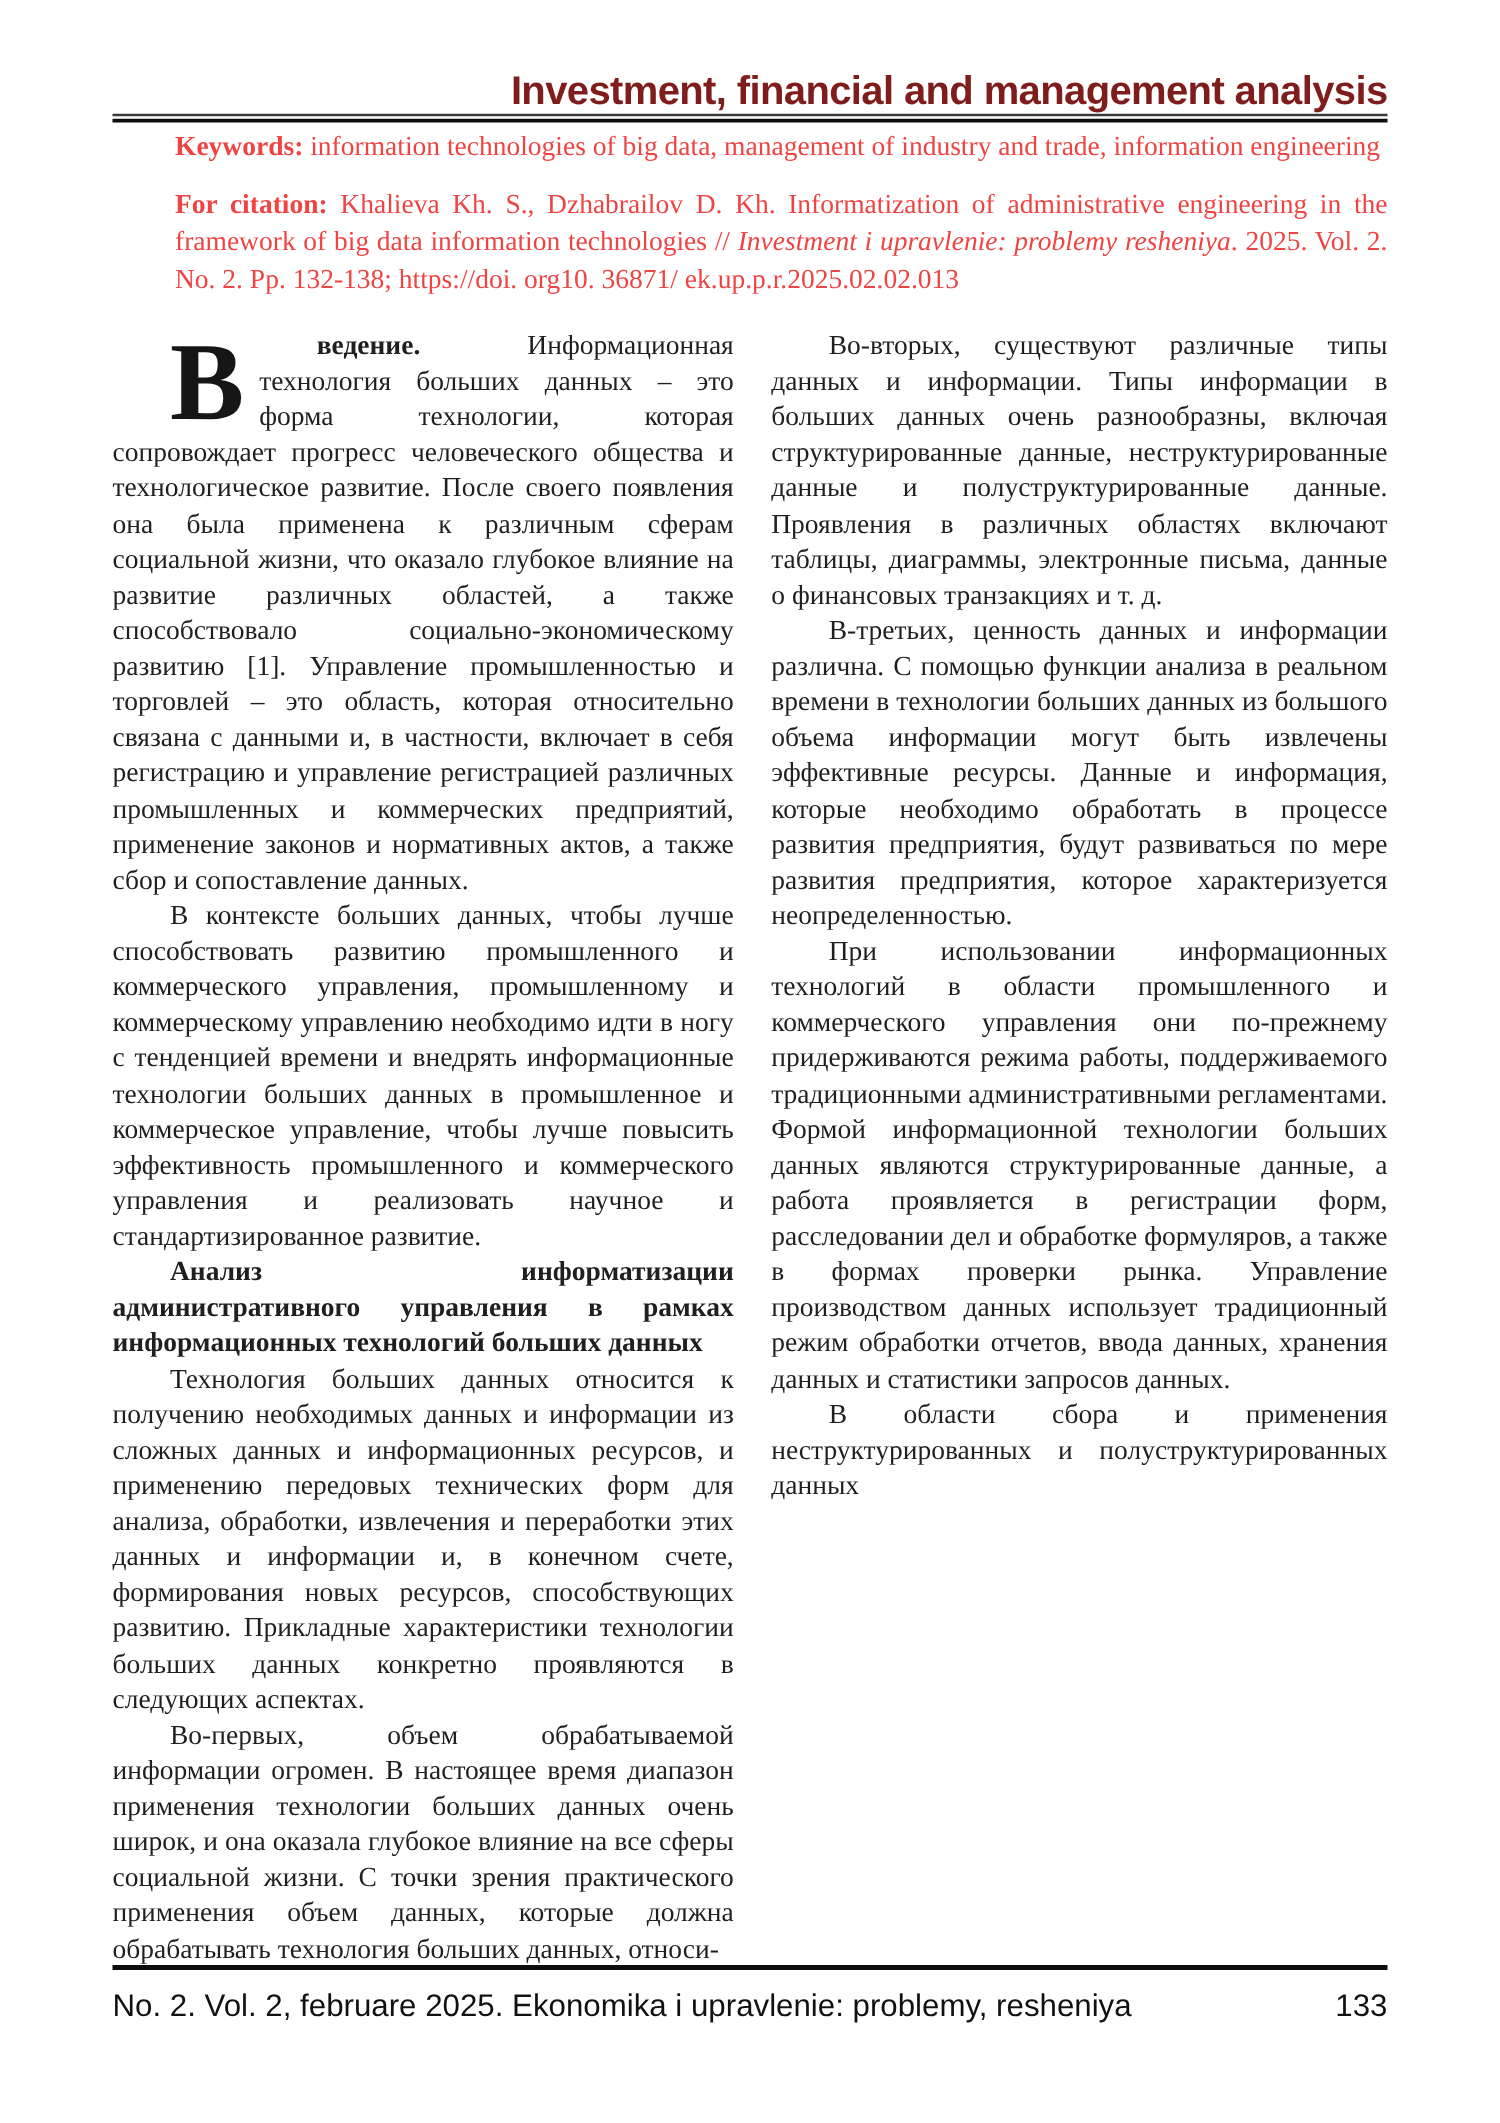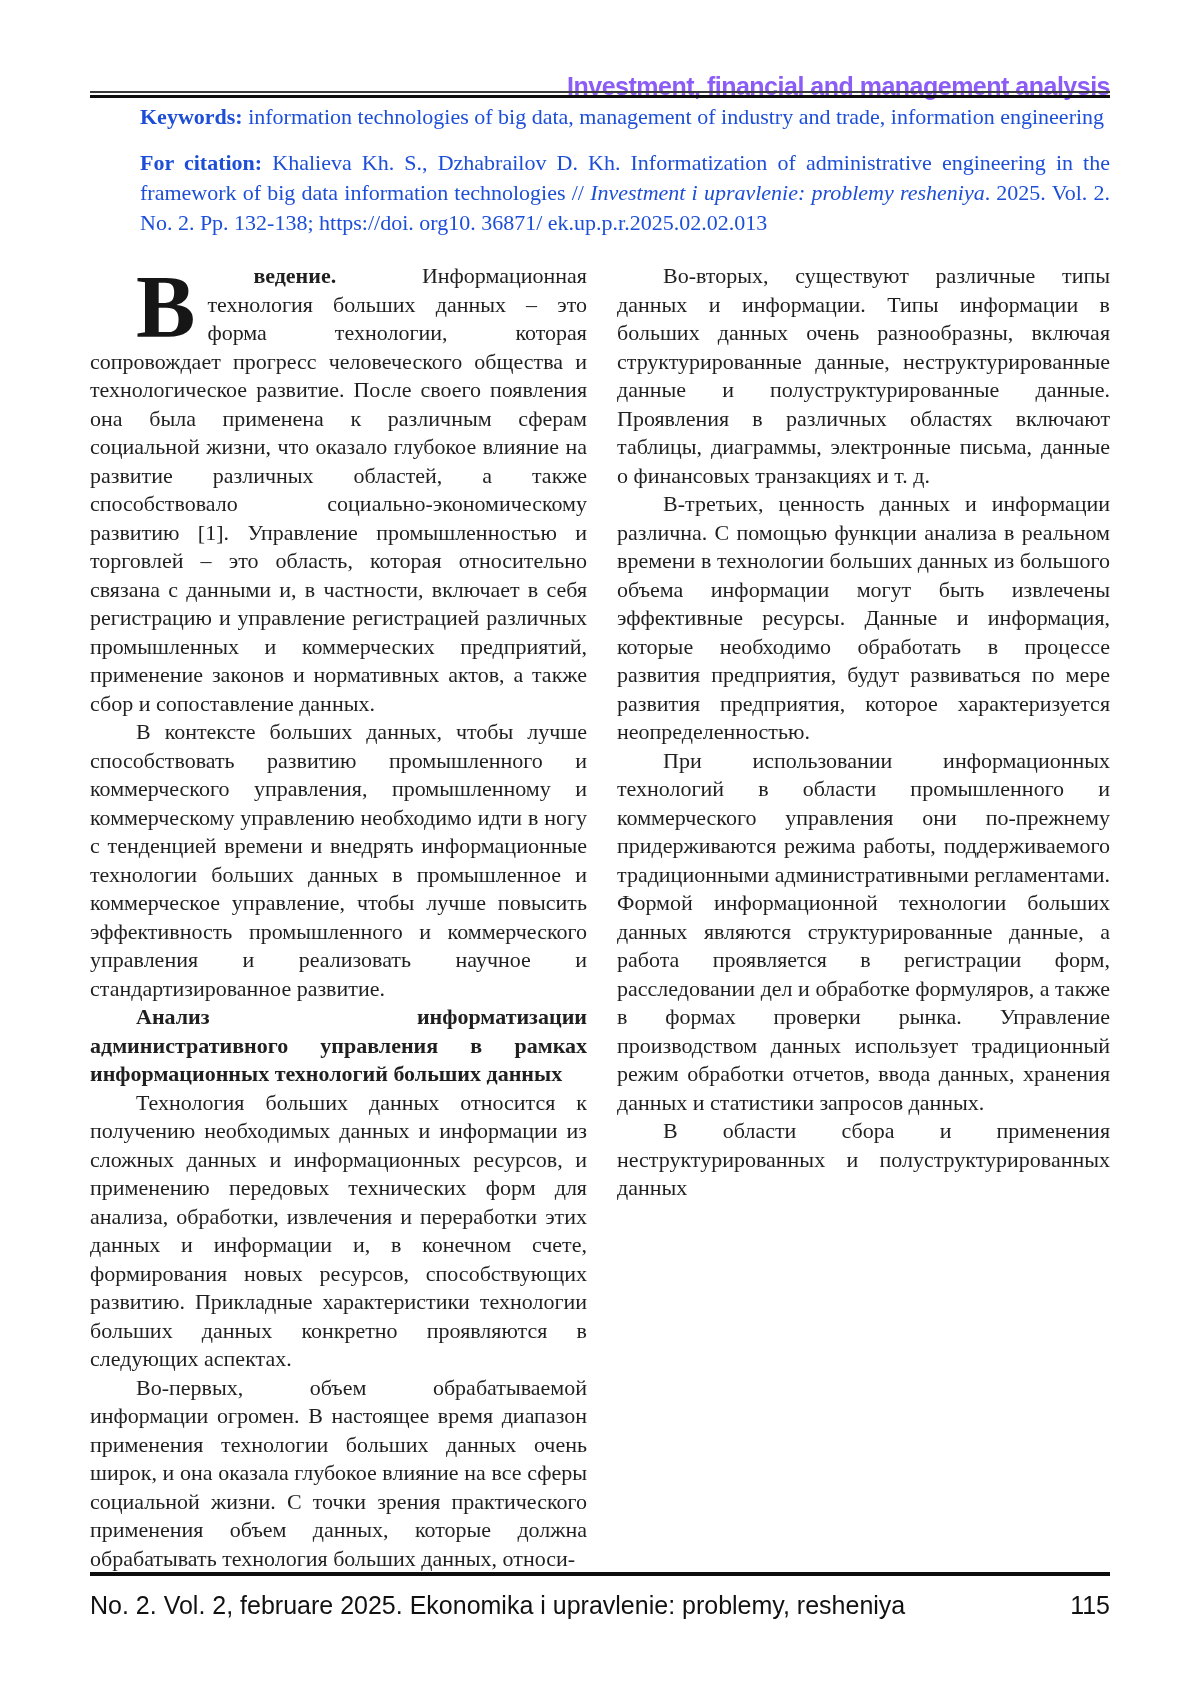--- a/index.html
+++ b/index.html
@@ -5,45 +5,45 @@
   html, body { margin: 0; padding: 0; background: #ffffff; }
   .page {
     position: relative;
     width: 1200px;
     height: 1698px;
     background: #ffffff;
     overflow: hidden;
   }
   .running-head {
     position: absolute;
-    top: 72px;
+    top: 54px;
     right: 90px;
     font-family: "Liberation Sans", sans-serif;
     font-weight: 700;
-    font-size: 25px;
+    font-size: 32px;
     letter-spacing: -0.5px;
-    color: #8b5cf6;
+    color: #7f1d1d;
     white-space: nowrap;
   }
   .head-rule {
     position: absolute;
     top: 91px;
     left: 90px;
     width: 1020px;
     height: 2px;
     border-top: 2px solid #3a3a3a;
     border-bottom: 3px solid #0d0d0d;
   }
   .front {
     position: absolute;
     top: 102px;
     left: 90px;
     width: 1020px;
     font-family: "Liberation Serif", serif;
-    color: #1d4ed8;
+    color: #ef4444;
   }
   .front p.kw {
     margin: 0;
     text-indent: 50px;
     font-size: 22px;
     line-height: 30px;
     text-align: justify;
   }
   .front p.cit {
     margin: 16px 0 0 50px;
@@ -118,16 +118,16 @@
   <div class="col col-right">
     <p>Во-вторых, существуют различные типы данных и информации. Типы информации в больших данных очень разнообразны, включая структурированные данные, неструктурированные данные и полуструктурированные данные. Проявления в различных областях включают таблицы, диаграммы, электронные письма, данные о финансовых транзакциях и т. д.</p>
     <p>В-третьих, ценность данных и информации различна. С помощью функции анализа в реальном времени в технологии больших данных из большого объема информации могут быть извлечены эффективные ресурсы. Данные и информация, которые необходимо обработать в процессе развития предприятия, будут развиваться по мере развития предприятия, которое характеризуется неопределенностью.</p>
     <p>При использовании информационных технологий в области промышленного и коммерческого управления они по-прежнему придерживаются режима работы, поддерживаемого традиционными административными регламентами. Формой информационной технологии больших данных являются структурированные данные, а работа проявляется в регистрации форм, расследовании дел и обработке формуляров, а также в формах проверки рынка. Управление производством данных использует традиционный режим обработки отчетов, ввода данных, хранения данных и статистики запросов данных.</p>
     <p>В области сбора и применения неструктурированных и полуструктурированных данных</p>
   </div>
 
   <div class="foot-rule"></div>
   <div class="footer">
     <span>No. 2. Vol. 2, februare 2025. Ekonomika i upravlenie: problemy, resheniya</span>
-    <span>115</span>
+    <span>133</span>
   </div>
 
 </div>
 
 </body></html>

